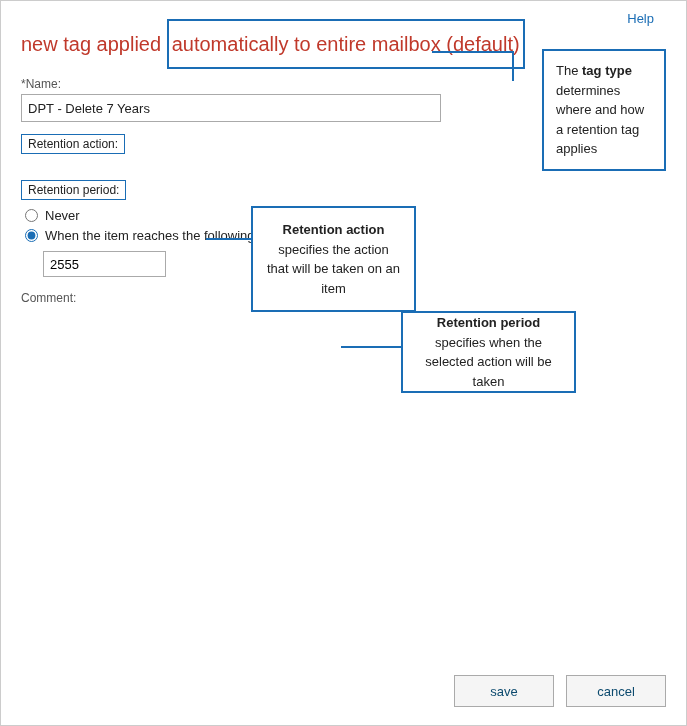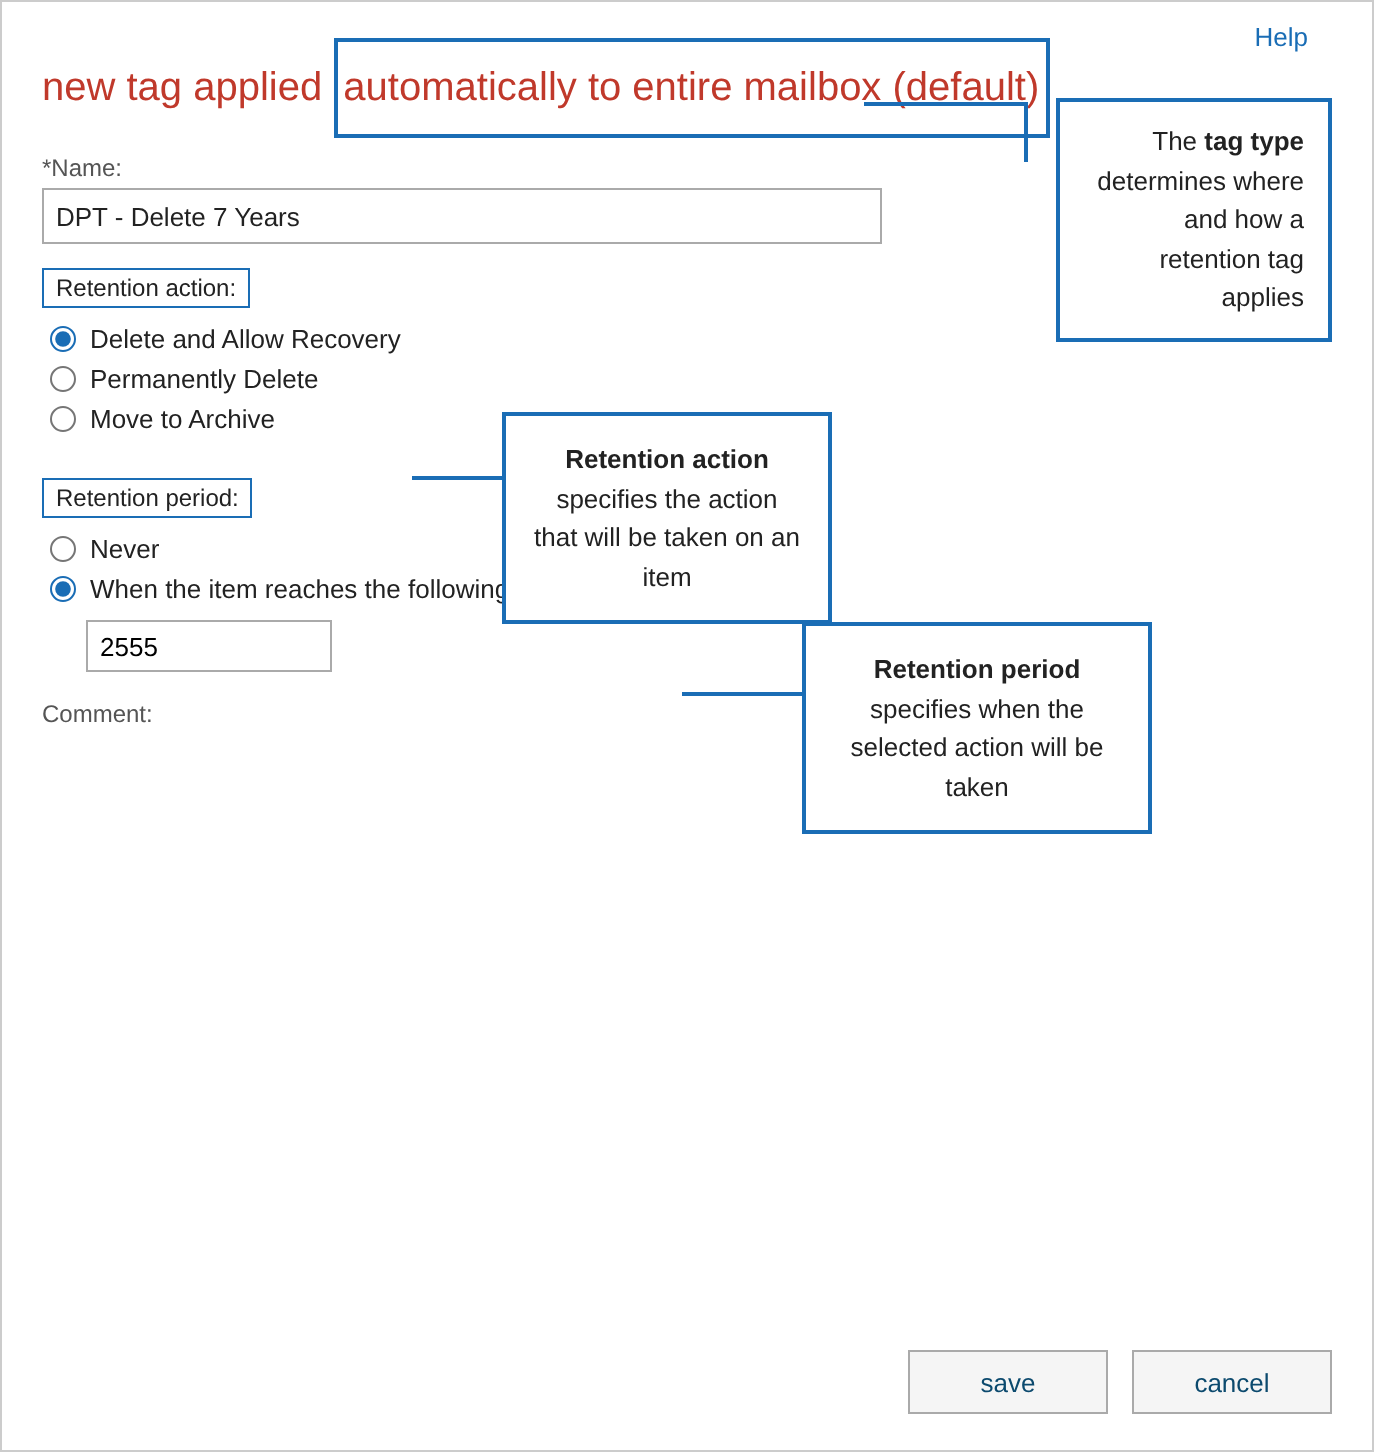--- a/index.html
+++ b/index.html
@@ -42,26 +42,26 @@
       display: inline;
       border: 2px solid #1a6db5;
       padding: 12px 3px;
       color: #c0392b;
       text-align: right;
     }
     .tag-type-box {
       position: absolute;
       top: 48px;
       right: 20px;
-      width: 138px;
+      width: 124px;
       border: 2px solid #1a6db5;
       background: #fff;
       padding: 10px 12px;
       font-size: 13px;
-      text-align: right;
+      text-align: left;
       line-height: 1.5;
       z-index: 10;
     }
     .tag-type-box strong {
       font-weight: 700;
     }
     .main-content {
       padding: 0 20px;
     }
     .form-label {
@@ -118,21 +118,21 @@
     .retention-action-tooltip strong {
       font-weight: 700;
     }
     .retention-period-tooltip {
       position: absolute;
       left: 400px;
       top: 310px;
       width: 175px;
       border: 2px solid #1a6db5;
       background: #fff;
-      padding: 12px 14px;
+      padding: 0 14px;
       font-size: 13px;
       text-align: center;
       line-height: 1.5;
       z-index: 10;
     }
     .retention-period-tooltip strong {
       font-weight: 700;
     }
     .period-input {
       width: 123px;
@@ -237,34 +237,20 @@
 
     
     <div class="form-label">
       <span>*Name:</span>
     </div>
     <input class="name-input" type="text" value="DPT - Delete 7 Years" style="">
 
     
     <div>
       <div class="section-box">Retention action:</div>
-    </div>
-    <div class="radio-group">
-      <label class="radio-item">
-        <input type="radio" name="retention_action" checked="" style="">
-        <span>Delete and Allow Recovery</span>
-      </label>
-      <label class="radio-item">
-        <input type="radio" name="retention_action" style="">
-        <span>Permanently Delete</span>
-      </label>
-      <label class="radio-item">
-        <input type="radio" name="retention_action" style="">
-        <span>Move to Archive</span>
-      </label>
     </div>
 
     
     <div style="margin-top:10px;">
       <div class="section-box">Retention period:</div>
     </div>
     <div class="radio-group">
       <label class="radio-item">
         <input type="radio" name="retention_period" style="">
         <span>Never</span>

